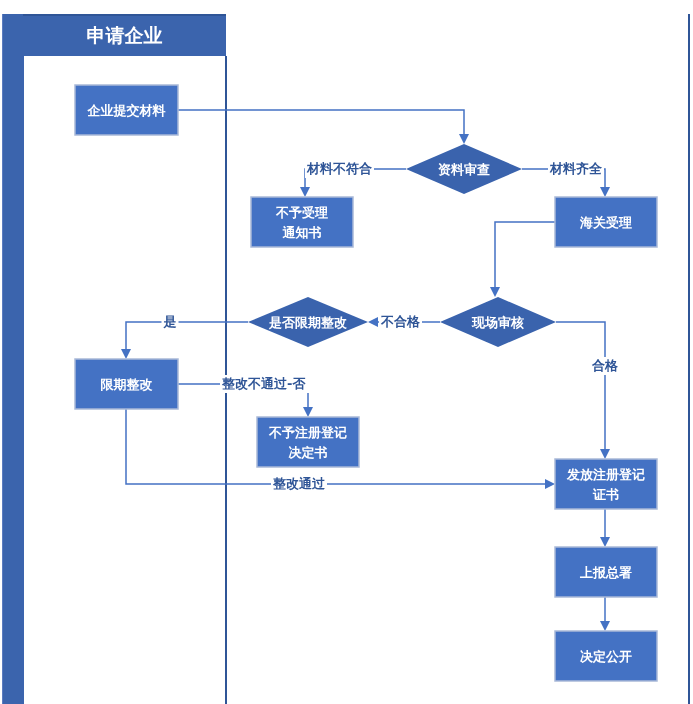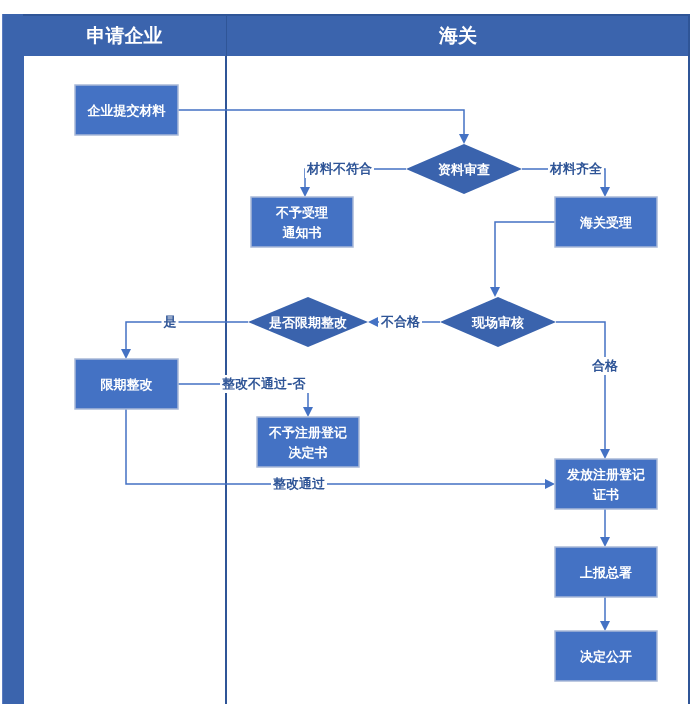--- a/index.html
+++ b/index.html
@@ -18,23 +18,20 @@
   .edge-label { fill: #2f5597; font-weight: bold; font-size: 13px; dominant-baseline: middle;
                 font-family: "DejaVu Sans", "Liberation Sans", sans-serif; }
 </style>
 </head>
 <body>
 
 <div id="frame">
   <div class="lane-strip"></div>
   <div class="header" style="left:23px; width:203px;">
     <span>申请企业</span>
-  </div>
-  <div class="header" style="left:226px; width:463px; border-left:1px solid #2f5597;">
-    <span>海关</span>
   </div>
   <div class="lane-border" style="left:225px; top:44px; width:2px; height:656px;"></div>
   <div class="lane-border" style="left:688px; top:2px; width:2px; height:698px;"></div>
   <div class="lane-border" style="left:2px; top:698px; width:688px; height:2px;"></div>
 
   <svg id="diagram" width="693" height="704">
     <defs>
       <marker id="arrow" markerWidth="10" markerHeight="10" refX="8" refY="5" orient="auto" markerUnits="userSpaceOnUse">
         <path d="M0,0 L10,5 L0,10 z" fill="#4472c4"></path>
       </marker>

